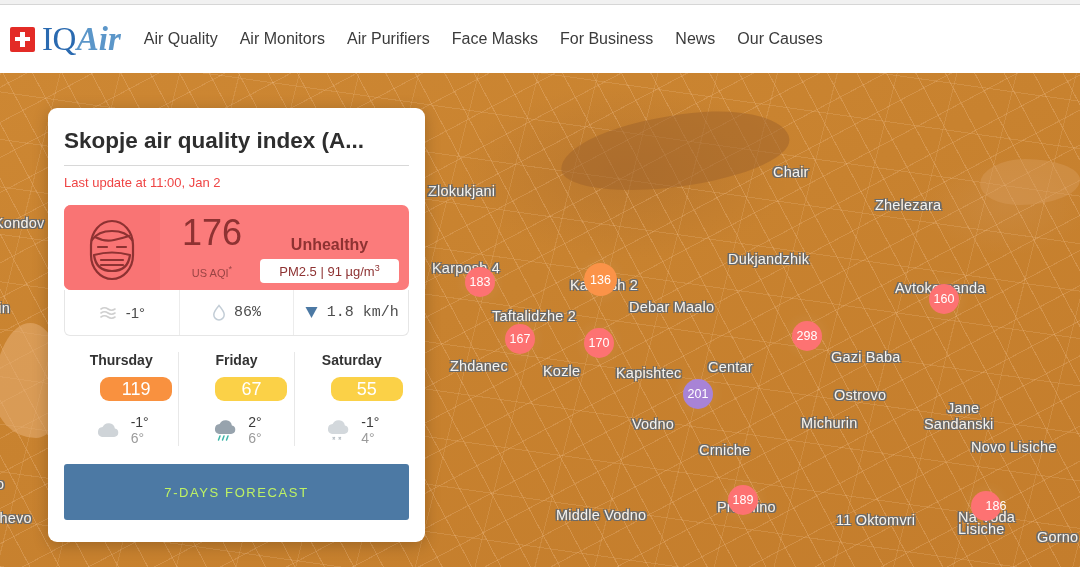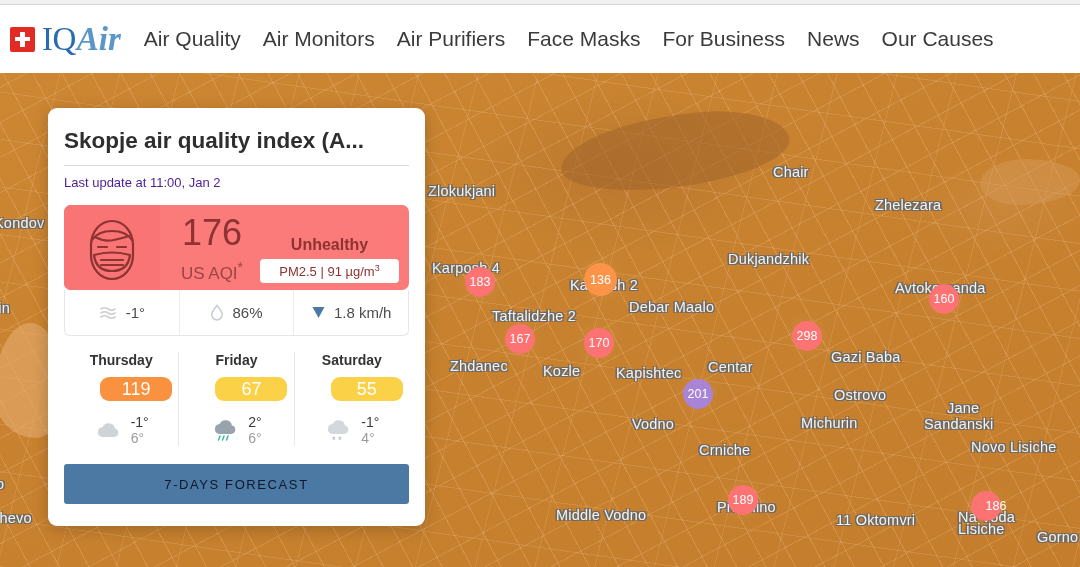--- a/index.html
+++ b/index.html
@@ -37,21 +37,21 @@
     font-family: "Liberation Serif", serif;
     font-size: 33px; color: #2a6ab0; letter-spacing: -0.5px; line-height: 1;
   }
   .logo-air {
     font-family: "Liberation Serif", serif;
     font-size: 33px; color: #5b96c9; font-style: italic; font-weight: bold;
     line-height: 1; margin-left: 1px;
   }
   .nav { display: flex; align-items: center; }
   .nav-item {
-    font-size: 21px; color: #3b3b3b; padding: 0 11px; cursor: pointer;
+    font-size: 16px; color: #3b3b3b; padding: 0 11px; cursor: pointer;
     white-space: nowrap;
   }
 
   
   .map {
     position: absolute; top: 73px; left: 0; width: 1080px; height: 494px;
     background: #c8822f; overflow: hidden;
   }
   .map-bg {
     position: absolute; inset: 0;
@@ -108,76 +108,76 @@
     box-shadow: 0 3px 16px rgba(0,0,0,0.22); z-index: 20;
     padding: 20px 16px 22px 16px;
   }
   .card-title {
     font-size: 22.5px; font-weight: bold; color: #2e2e2e;
     padding: 0 0 11px 0; margin: 0 0 0 0;
     border-bottom: 1px solid #d8d8d8;
     white-space: nowrap; overflow: hidden; text-overflow: ellipsis;
   }
   .card-subtitle {
-    font-size: 13px; color: #4c1d95; margin-top: 9px; margin-bottom: 15px;
+    font-size: 13px; color: #ef4444; margin-top: 9px; margin-bottom: 15px;
   }
 
   .aqi-panel {
     display: flex; align-items: stretch; background: #fb7b7b;
     border-radius: 7px; overflow: hidden; height: 85px;
   }
   .aqi-face {
     width: 96px; display: flex; align-items: center; justify-content: center;
     background: #f97474; flex-shrink: 0;
   }
   .aqi-main { flex: 1; display: flex; flex-direction: column;
               justify-content: center; padding: 5px 10px 5px 4px; }
   .aqi-row1 { display: flex; align-items: center; }
   .aqi-value { font-size: 36px; color: #8e3232; line-height: 1; width: 96px;
                text-align: center; }
   .aqi-status { font-size: 16px; font-weight: bold; color: #8e3232;
                 flex: 1; text-align: center; margin-top: 24px; }
   .aqi-row2 { display: flex; align-items: center; margin-top: 5px; }
-  .aqi-unit { font-size: 17px; color: #9a4444; width: 96px; text-align: center; }
+  .aqi-unit { font-size: 11px; color: #9a4444; width: 96px; text-align: center; }
   .aqi-pill {
     flex: 1; background: #ffffff; border-radius: 4px;
     font-size: 13px; color: #8e3232; text-align: center;
     padding: 4px 6px; white-space: nowrap;
   }
   .aqi-pill sup { font-size: 9px; }
 
   .stats {
     display: flex; border: 1px solid #e6e6e6; border-top: none;
     border-radius: 0 0 6px 6px; height: 46px;
   }
   .stat {
     flex: 1; display: flex; align-items: center; justify-content: center;
     gap: 8px; font-size: 15px; color: #4d4d4d;
   }
-  .stat + .stat { border-left: 1px solid #ececec; }
+  .stat + .stat { border-left: 1px solid #ececec; font-family: Liberation Mono, monospace; }
 
   .forecast { display: flex; margin-top: 16px; }
   .fc-day {
     flex: 1; display: flex; flex-direction: column; align-items: center;
     padding: 0 6px;
   }
   .fc-day + .fc-day { border-left: 1px solid #e8e8e8; }
   .fc-name { font-size: 14px; color: #333; font-weight: bold; margin-bottom: 9px; }
   .fc-aqi {
     width: 72px; height: 24px; border-radius: 9px; color: #fff;
     font-size: 18px; display: flex; align-items: center; justify-content: center; margin-left: 30px;
   }
   .fc-temps { display: flex; align-items: center; gap: 7px; margin-top: 13px; }
   .fc-temp-col { display: flex; flex-direction: column; font-size: 14px; }
   .fc-hi { color: #3b3b3b; }
   .fc-lo { color: #9b9b9b; }
 
   .btn-forecast {
-    margin-top: 18px; width: 100%; height: 40px; background: #4c79a4;
-    color: #0f172a; border: none; border-radius: 3px; cursor: pointer;
+    margin-top: 18px; width: 100%; height: 56px; background: #4c79a4;
+    color: #bef264; border: none; border-radius: 3px; cursor: pointer;
     font-size: 13px; letter-spacing: 1.6px; font-family: inherit;
   }
 </style>
 </head>
 <body>
 
 <div id="app">
 
   <div class="browser-edge"></div>
 

